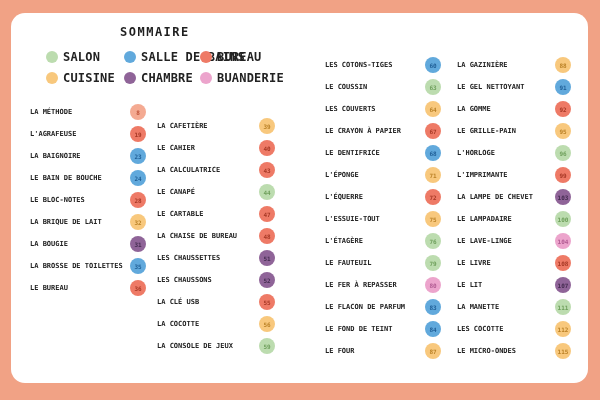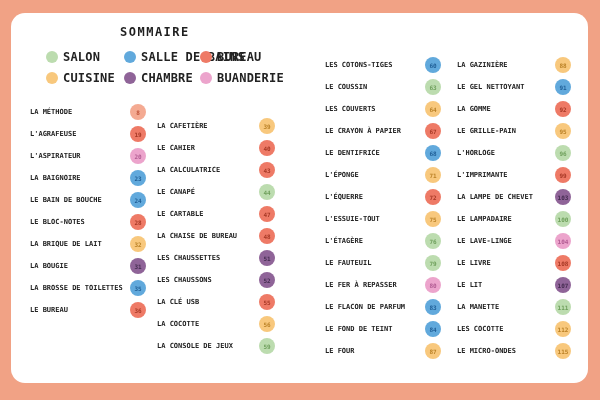--- a/index.html
+++ b/index.html
@@ -94,24 +94,20 @@
   <div class="col col-1">
       <div class="row">
         <span class="row-label">LA MÉTHODE</span>
         <span class="pagenum" style="background: rgb(244, 170, 146); color: rgb(190, 80, 54);">8</span>
       </div>
       <div class="row">
         <span class="row-label">L'AGRAFEUSE</span>
         <span class="pagenum" style="background: rgb(238, 122, 102); color: rgb(166, 56, 37);">19</span>
       </div>
       <div class="row">
-        <span class="row-label">L'ASPIRATEUR</span>
-        <span class="pagenum" style="background: rgb(236, 164, 204); color: rgb(178, 92, 147);">20</span>
-      </div>
-      <div class="row">
         <span class="row-label">LA BAIGNOIRE</span>
         <span class="pagenum" style="background: rgb(97, 169, 220); color: rgb(31, 94, 150);">23</span>
       </div>
       <div class="row">
         <span class="row-label">LE BAIN DE BOUCHE</span>
         <span class="pagenum" style="background: rgb(97, 169, 220); color: rgb(31, 94, 150);">24</span>
       </div>
       <div class="row">
         <span class="row-label">LE BLOC-NOTES</span>
         <span class="pagenum" style="background: rgb(238, 122, 102); color: rgb(166, 56, 37);">28</span>

